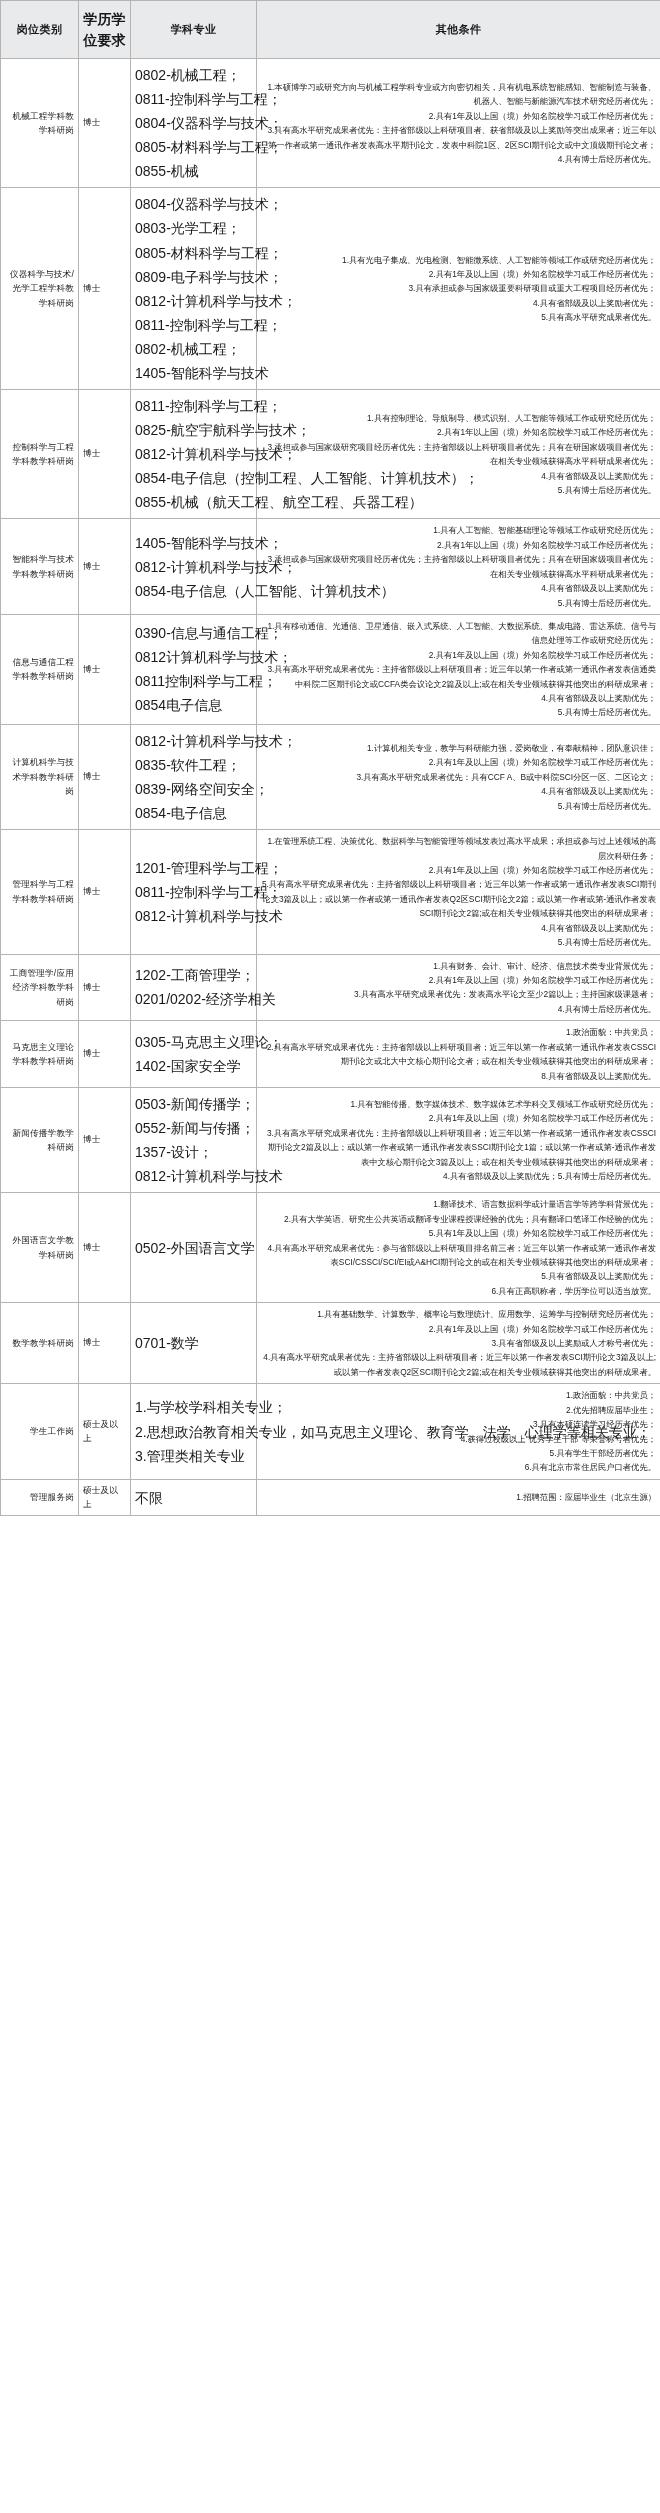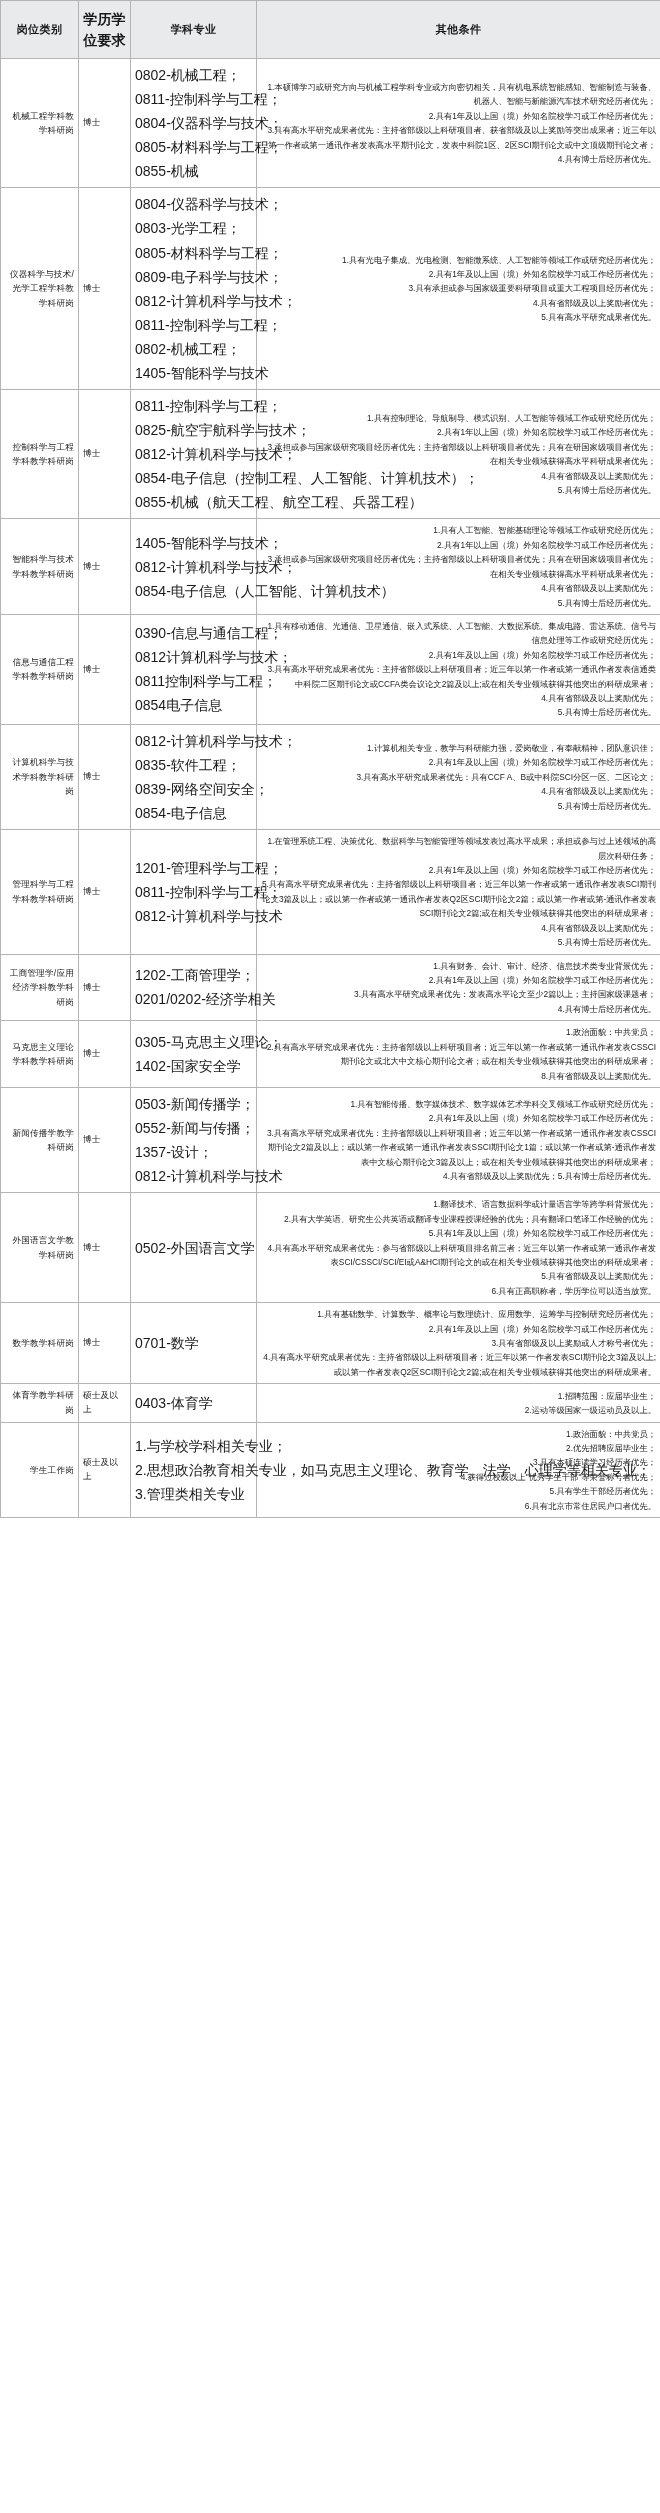--- a/index.html
+++ b/index.html
@@ -282,41 +282,40 @@
           <span class="line">0701-数学</span>
         </td>
         <td class="cell-other">
           <span class="line">1.具有基础数学、计算数学、概率论与数理统计、应用数学、运筹学与控制研究经历者优先；</span>
           <span class="line">2.具有1年及以上国（境）外知名院校学习或工作经历者优先；</span>
           <span class="line">3.具有省部级及以上奖励或人才称号者优先；</span>
           <span class="line">4.具有高水平研究成果者优先：主持省部级以上科研项目者；近三年以第一作者发表SCI期刊论文3篇及以上;或以第一作者发表Q2区SCI期刊论文2篇;或在相关专业领域获得其他突出的科研成果者。</span>
         </td>
       </tr>
       <tr>
-        <td class="cell-category">体育学教学科研岗</td>
-        <td class="cell-degree">硕士及以上</td>
-        <td class="cell-major">
-          <span class="line">0403-体育学</span>
-        </td>
-        <td class="cell-other">
-          <span class="line">1.招聘范围：应届毕业生；</span>
-          <span class="line">2.运动等级国家一级运动员及以上。</span>
-        </td>
-      </tr>
-      <tr>
         <td class="cell-category">学生工作岗</td>
         <td class="cell-degree">硕士及以上</td>
         <td class="cell-major">
           <span class="line">1.与学校学科相关专业；</span>
           <span class="line">2.思想政治教育相关专业，如马克思主义理论、教育学、法学、心理学等相关专业；</span>
           <span class="line">3.管理类相关专业</span>
         </td>
         <td class="cell-other">
           <span class="line">1.政治面貌：中共党员；</span>
           <span class="line">2.优先招聘应届毕业生；</span>
           <span class="line">3.具有本硕连读学习经历者优先；</span>
           <span class="line">4.获得过校级以上"优秀学生干部"等荣誉称号者优先；</span>
           <span class="line">5.具有学生干部经历者优先；</span>
           <span class="line">6.具有北京市常住居民户口者优先。</span>
         </td>
       </tr>
+      <tr>
+        <td class="cell-category">管理服务岗</td>
+        <td class="cell-degree">硕士及以上</td>
+        <td class="cell-major">
+          <span class="line">不限</span>
+        </td>
+        <td class="cell-other">
+          <span class="line">1.招聘范围：应届毕业生（北京生源）</span>
+        </td>
+      </tr>
     </tbody>
 </table>
 
 </body></html>

